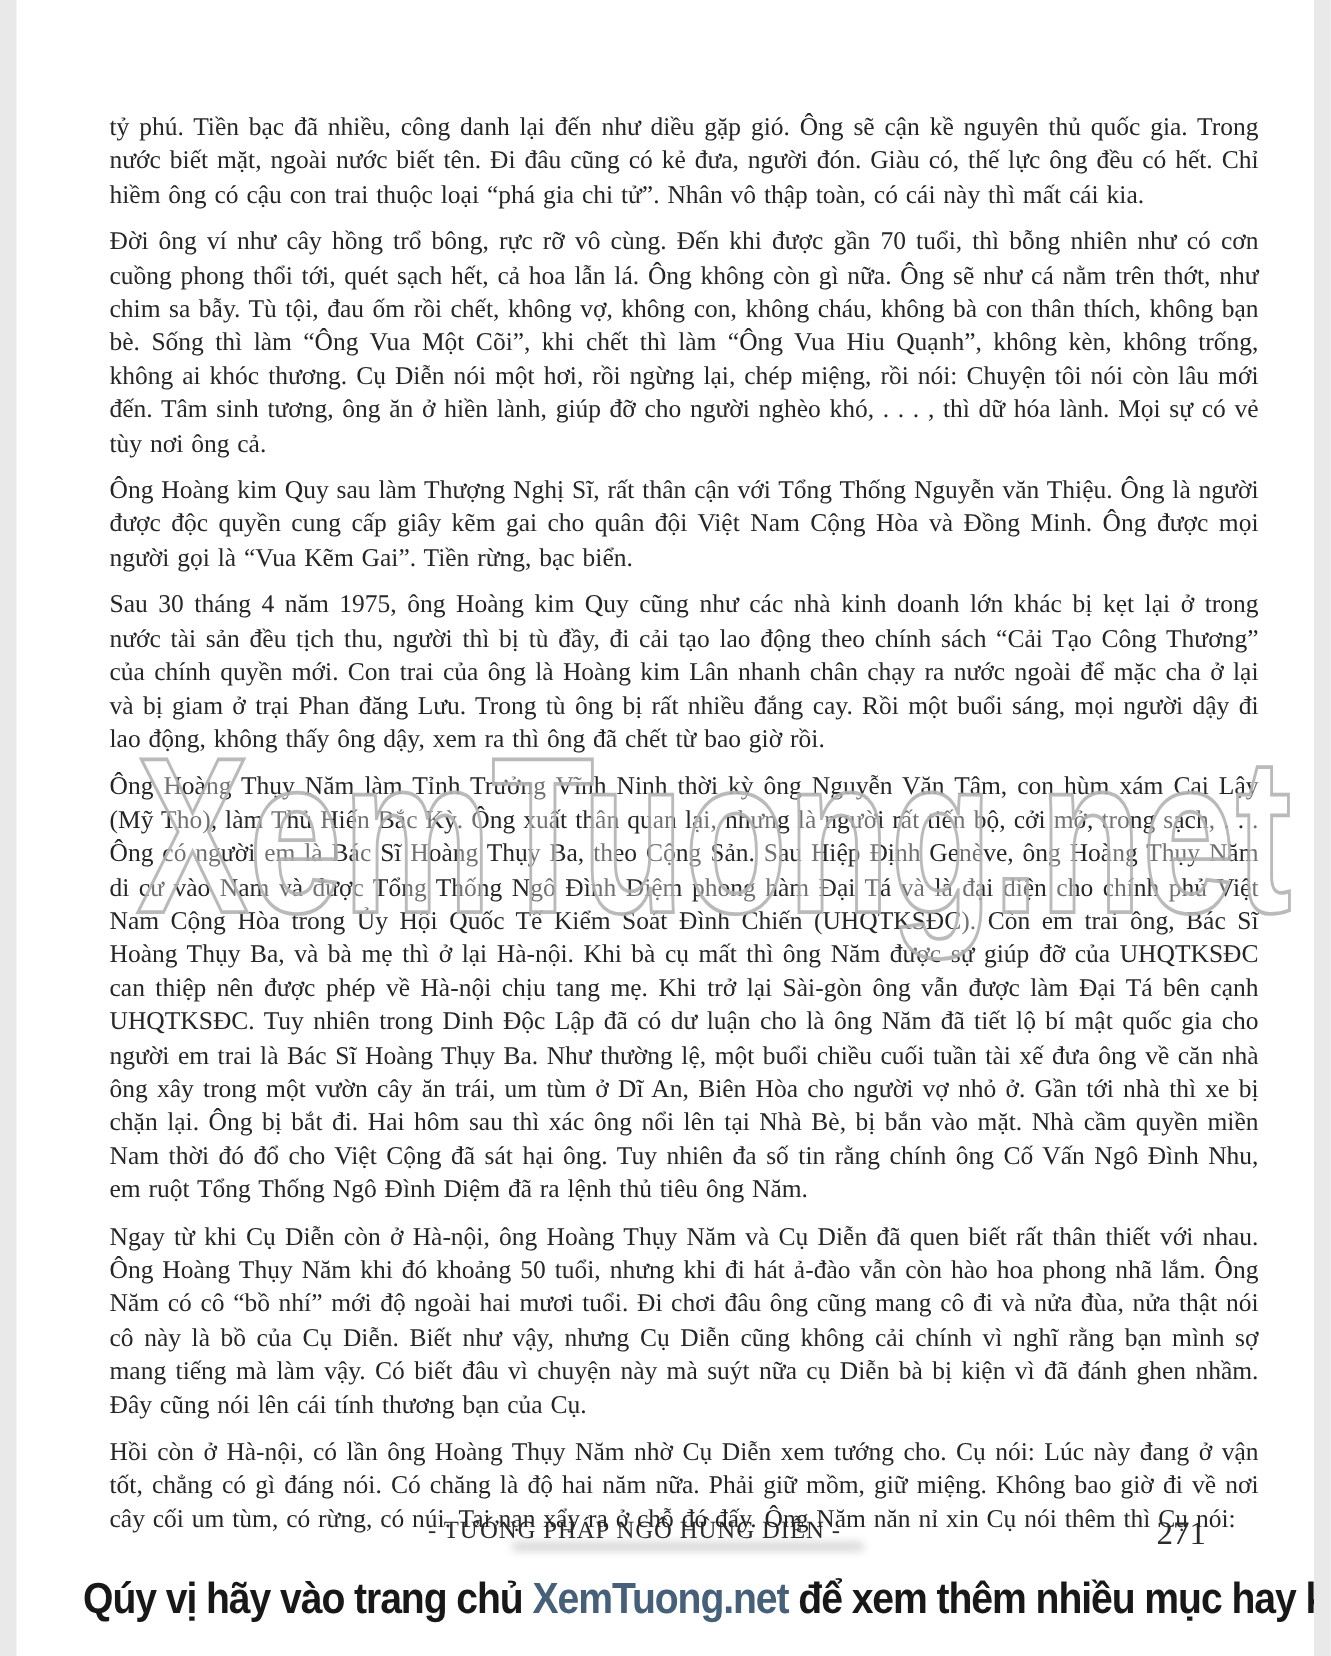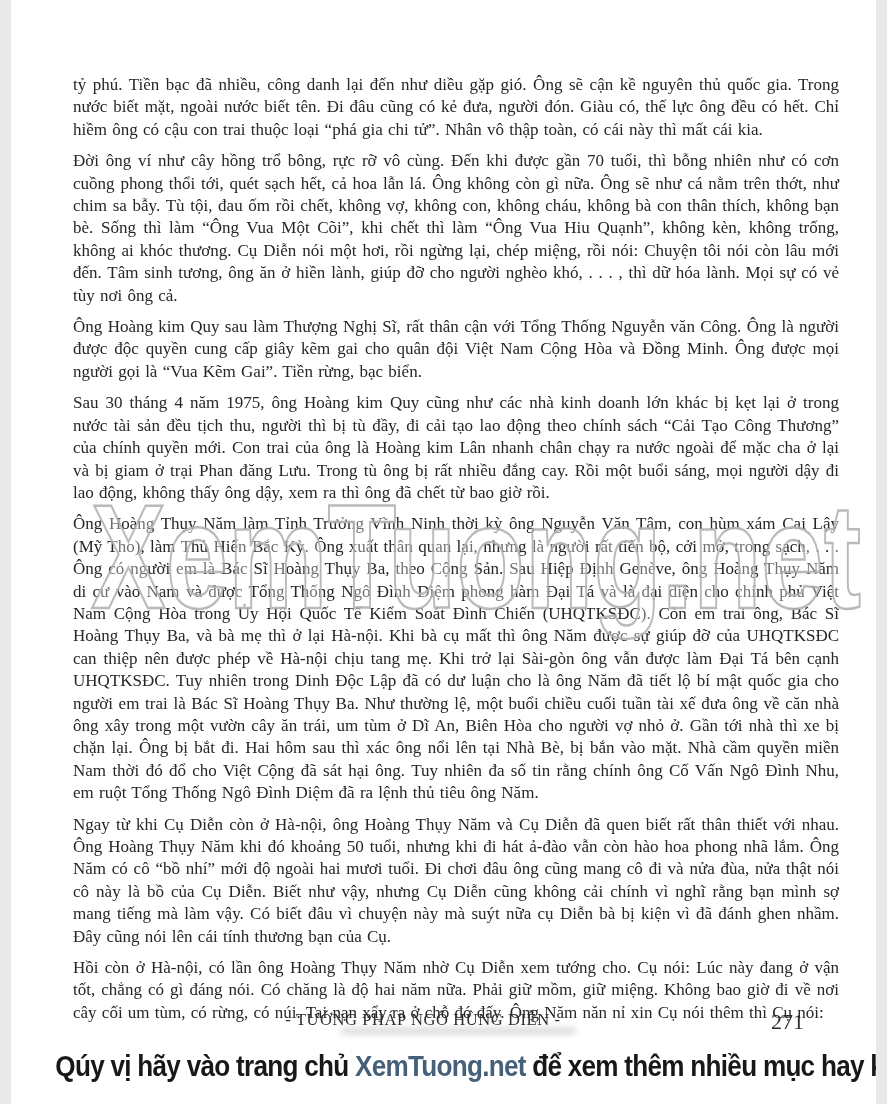--- a/index.html
+++ b/index.html
@@ -51,21 +51,21 @@
   .banner .site-link { color:#46607a; }
 </style>
 </head>
 <body>
 
 <div class="page">
 
   <div class="content">
     <p class="par">tỷ phú. Tiền bạc đã nhiều, công danh lại đến như diều gặp gió. Ông sẽ cận kề nguyên thủ quốc gia. Trong nước biết mặt, ngoài nước biết tên. Đi đâu cũng có kẻ đưa, người đón. Giàu có, thế lực ông đều có hết. Chỉ hiềm ông có cậu con trai thuộc loại “phá gia chi tử”. Nhân vô thập toàn, có cái này thì mất cái kia.</p>
     <p class="par">Đời ông ví như cây hồng trổ bông, rực rỡ vô cùng. Đến khi được gần 70 tuổi, thì bỗng nhiên như có cơn cuồng phong thổi tới, quét sạch hết, cả hoa lẫn lá. Ông không còn gì nữa. Ông sẽ như cá nằm trên thớt, như chim sa bẫy. Tù tội, đau ốm rồi chết, không vợ, không con, không cháu, không bà con thân thích, không bạn bè.  Sống thì làm “Ông Vua Một Cõi”, khi chết thì làm “Ông Vua Hiu Quạnh”, không kèn, không trống, không ai khóc thương.  Cụ Diễn nói một hơi, rồi ngừng lại, chép miệng, rồi nói: Chuyện tôi nói còn lâu mới đến. Tâm sinh tương, ông ăn ở hiền lành, giúp đỡ cho người nghèo khó, . . . , thì dữ hóa lành. Mọi sự có vẻ tùy nơi ông cả.</p>
-    <p class="par">Ông Hoàng kim Quy sau làm Thượng Nghị Sĩ, rất thân cận với Tổng Thống Nguyễn văn Công. Ông là người được độc quyền cung cấp giây kẽm gai cho quân đội Việt Nam Cộng Hòa và Đồng Minh. Ông được mọi người gọi là “Vua Kẽm Gai”. Tiền rừng, bạc biển.</p>
+    <p class="par">Ông Hoàng kim Quy sau làm Thượng Nghị Sĩ, rất thân cận với Tổng Thống Nguyễn văn Thiệu. Ông là người được độc quyền cung cấp giây kẽm gai cho quân đội Việt Nam Cộng Hòa và Đồng Minh. Ông được mọi người gọi là “Vua Kẽm Gai”. Tiền rừng, bạc biển.</p>
     <p class="par">Sau 30 tháng 4 năm 1975, ông Hoàng kim Quy cũng như các nhà kinh doanh lớn khác bị kẹt lại ở trong nước tài sản đều tịch thu, người thì bị tù đầy, đi cải tạo lao động  theo chính sách “Cải Tạo Công Thương” của chính quyền mới. Con trai của ông là Hoàng kim Lân nhanh chân chạy ra nước ngoài để mặc cha ở lại và bị giam ở trại Phan đăng Lưu. Trong tù ông bị rất nhiều đắng cay. Rồi một buổi sáng, mọi người dậy đi lao động, không thấy ông dậy, xem ra thì ông đã chết từ bao giờ rồi.</p>
 
 
     <p class="par">Ông Hoàng Thụy Năm làm Tỉnh Trưởng Vĩnh Ninh thời kỳ ông Nguyễn Văn Tâm, con hùm xám Cai Lậy (Mỹ Tho), làm Thủ Hiến Bắc Kỳ. Ông xuất thân quan lại, nhưng là người rất tiến bộ, cởi mở, trong sạch, . . . Ông có người em là Bác Sĩ Hoàng Thụy Ba, theo Cộng Sản. Sau Hiệp Định Genève, ông Hoàng Thụy Năm di cư vào Nam và được Tổng Thống Ngô Đình Diệm phong hàm Đại Tá và là đại diện cho chính phủ Việt Nam Cộng Hòa trong Ủy Hội Quốc Tế Kiểm Soát Đình Chiến (UHQTKSĐC). Còn em trai ông, Bác Sĩ Hoàng Thụy Ba, và bà mẹ thì ở lại Hà-nội. Khi bà cụ mất thì ông Năm được sự giúp đỡ của UHQTKSĐC can thiệp nên được phép về Hà-nội chịu tang mẹ. Khi trở lại Sài-gòn ông vẫn được làm Đại Tá bên cạnh UHQTKSĐC. Tuy nhiên trong Dinh Độc Lập đã có dư luận cho là ông Năm đã tiết lộ bí mật quốc gia cho người em trai là Bác Sĩ Hoàng Thụy Ba. Như thường lệ, một buổi chiều cuối tuần tài xế đưa ông về căn nhà ông xây trong một vườn cây ăn trái, um tùm ở Dĩ An, Biên Hòa cho người vợ nhỏ ở. Gần tới nhà thì xe bị chặn lại. Ông bị bắt đi. Hai hôm sau thì xác ông nổi lên tại Nhà Bè, bị bắn vào mặt. Nhà cầm quyền miền Nam thời đó đổ cho Việt Cộng đã sát hại ông. Tuy nhiên đa số tin rằng chính ông Cố Vấn Ngô Đình Nhu, em ruột Tổng Thống Ngô Đình Diệm đã ra lệnh thủ tiêu ông Năm.</p>
     <p class="par">Ngay từ khi Cụ Diễn còn ở Hà-nội, ông Hoàng Thụy Năm và Cụ Diễn đã quen biết rất thân thiết với nhau. Ông Hoàng Thụy Năm khi đó khoảng 50 tuổi, nhưng khi đi hát ả-đào vẫn còn hào hoa phong nhã lắm. Ông Năm có cô “bồ nhí” mới độ ngoài hai mươi tuổi. Đi chơi đâu ông cũng mang cô đi và nửa đùa, nửa thật nói cô này là bồ của Cụ Diễn. Biết như vậy, nhưng Cụ Diễn cũng không cải chính vì nghĩ rằng bạn mình sợ mang tiếng mà làm vậy. Có biết đâu vì chuyện này mà suýt nữa cụ Diễn bà bị kiện vì đã đánh ghen nhầm. Đây cũng nói lên cái tính thương bạn của Cụ.</p>
     <p class="par">Hồi còn ở Hà-nội, có lần ông Hoàng Thụy Năm nhờ Cụ Diễn xem tướng cho. Cụ nói: Lúc này đang ở vận tốt, chẳng có gì đáng nói. Có chăng là độ hai năm nữa. Phải giữ mồm,  giữ miệng. Không bao giờ đi về nơi cây cối um tùm, có rừng, có núi. Tai nạn xẩy ra ở chỗ đó đấy. Ông Năm năn nỉ xin Cụ nói thêm thì Cụ nói:</p>
   </div>
 
   <svg class="watermark" viewBox="0 0 794 200" preserveAspectRatio="none" aria-hidden="true">
     <text x="397" y="142" text-anchor="middle" textLength="770" lengthAdjust="spacingAndGlyphs">XemTuong.net</text>

